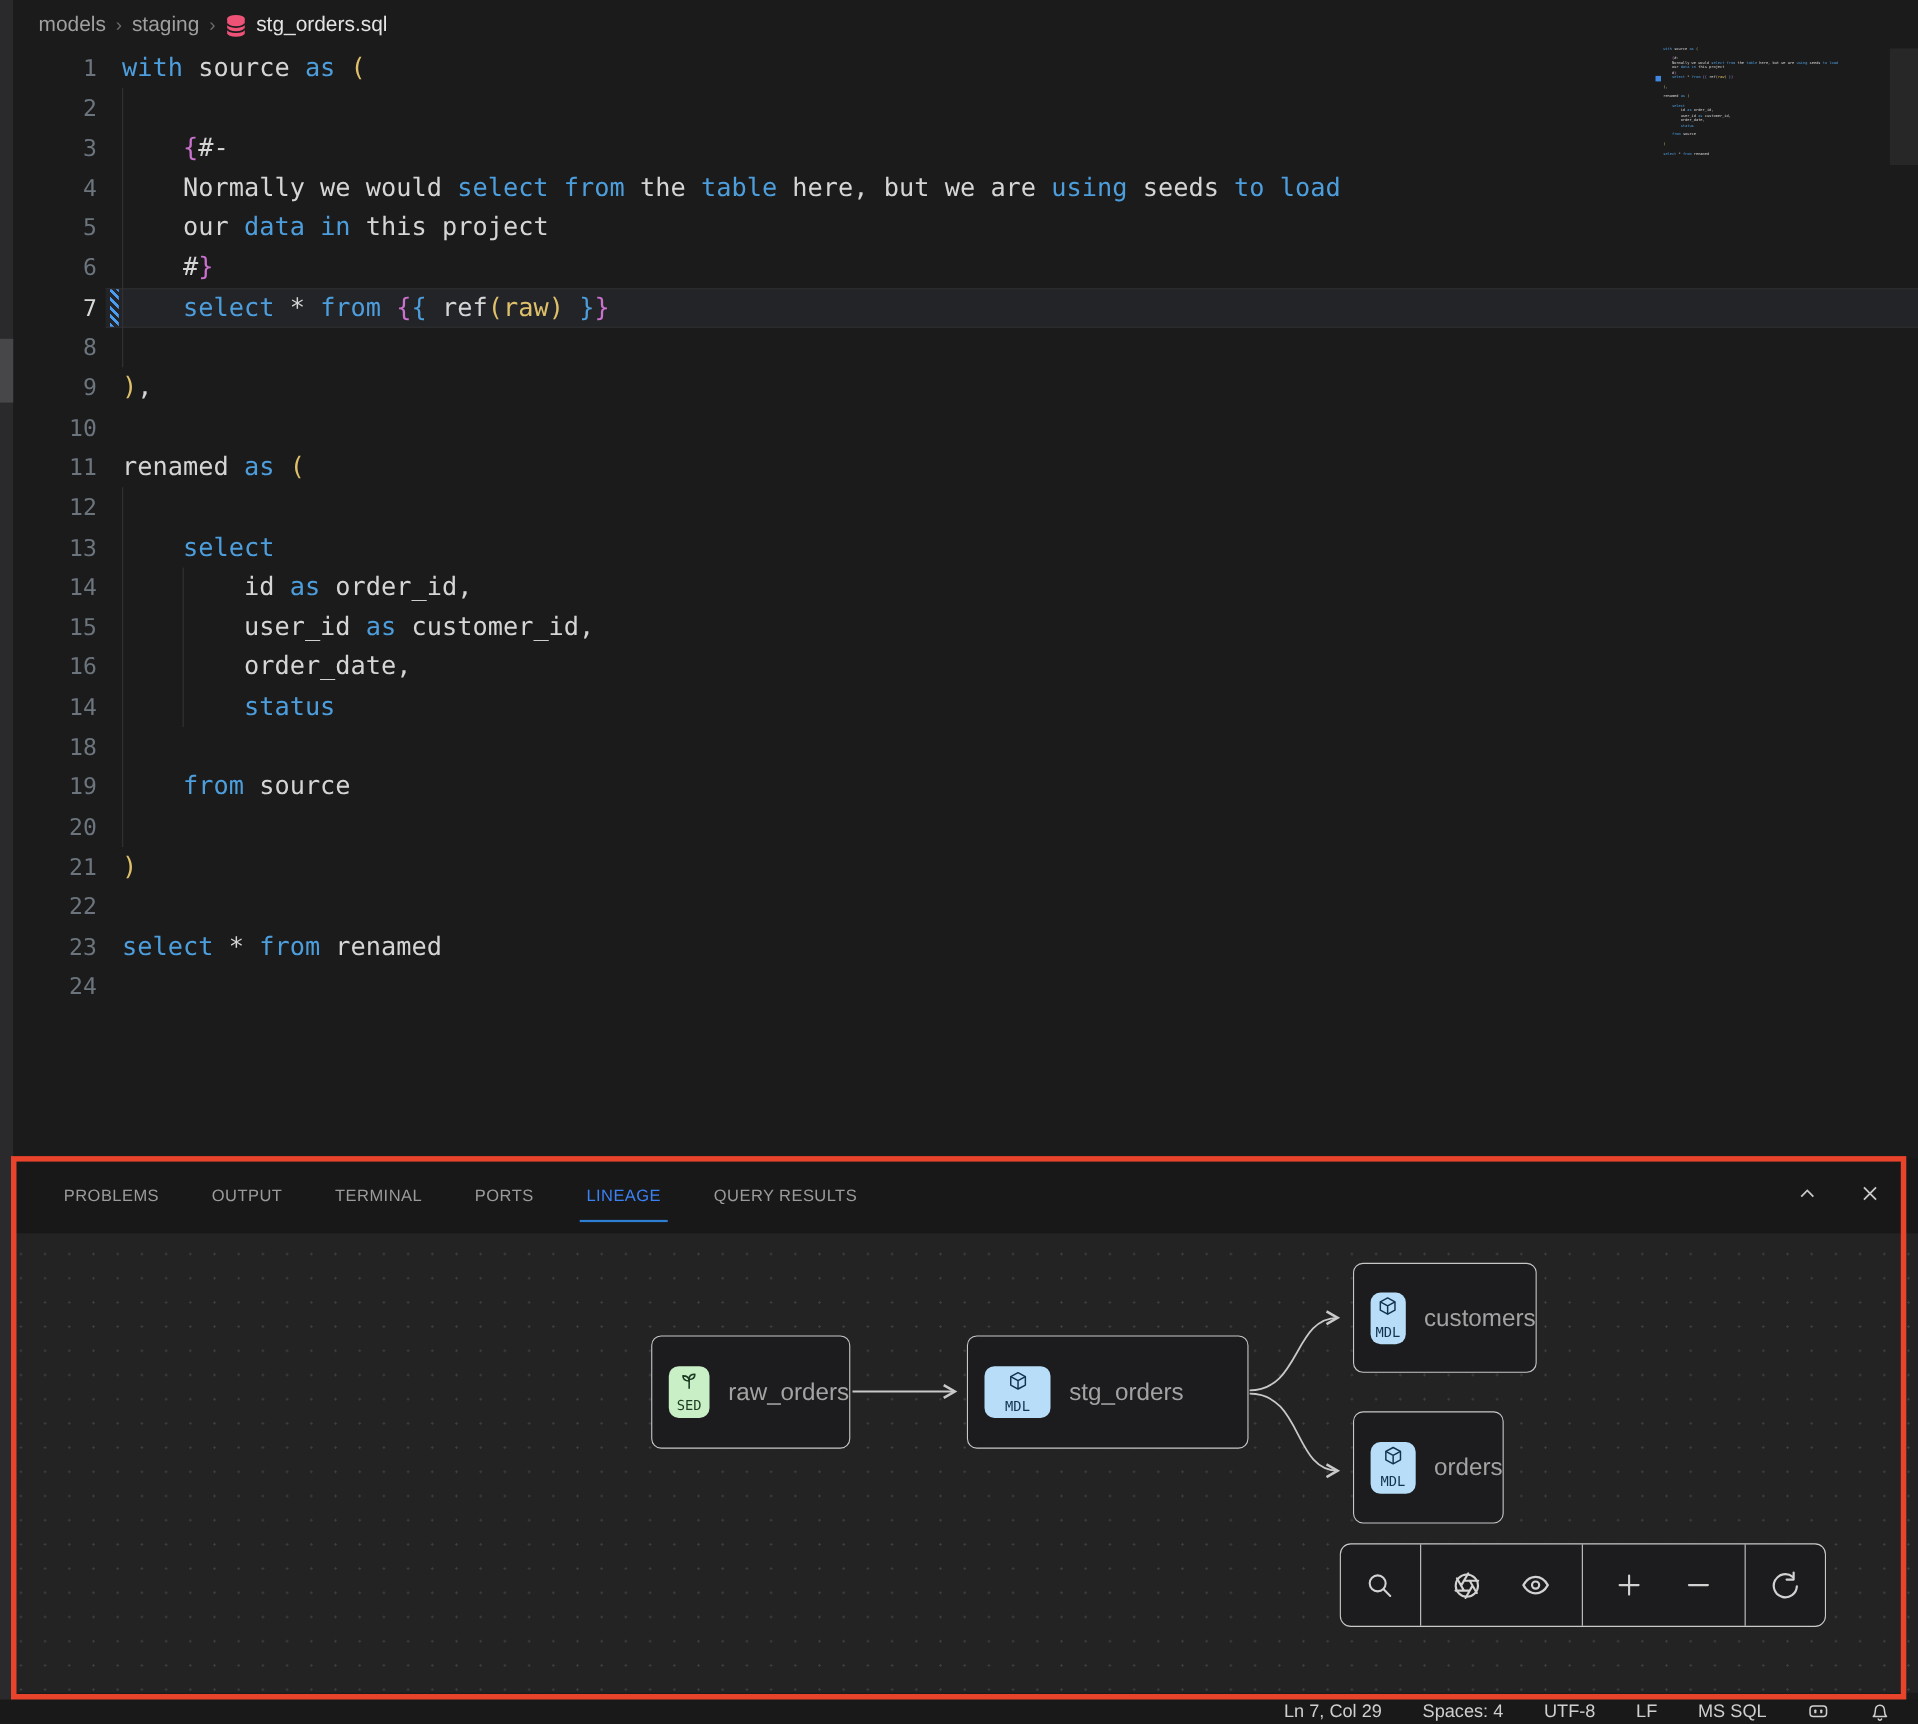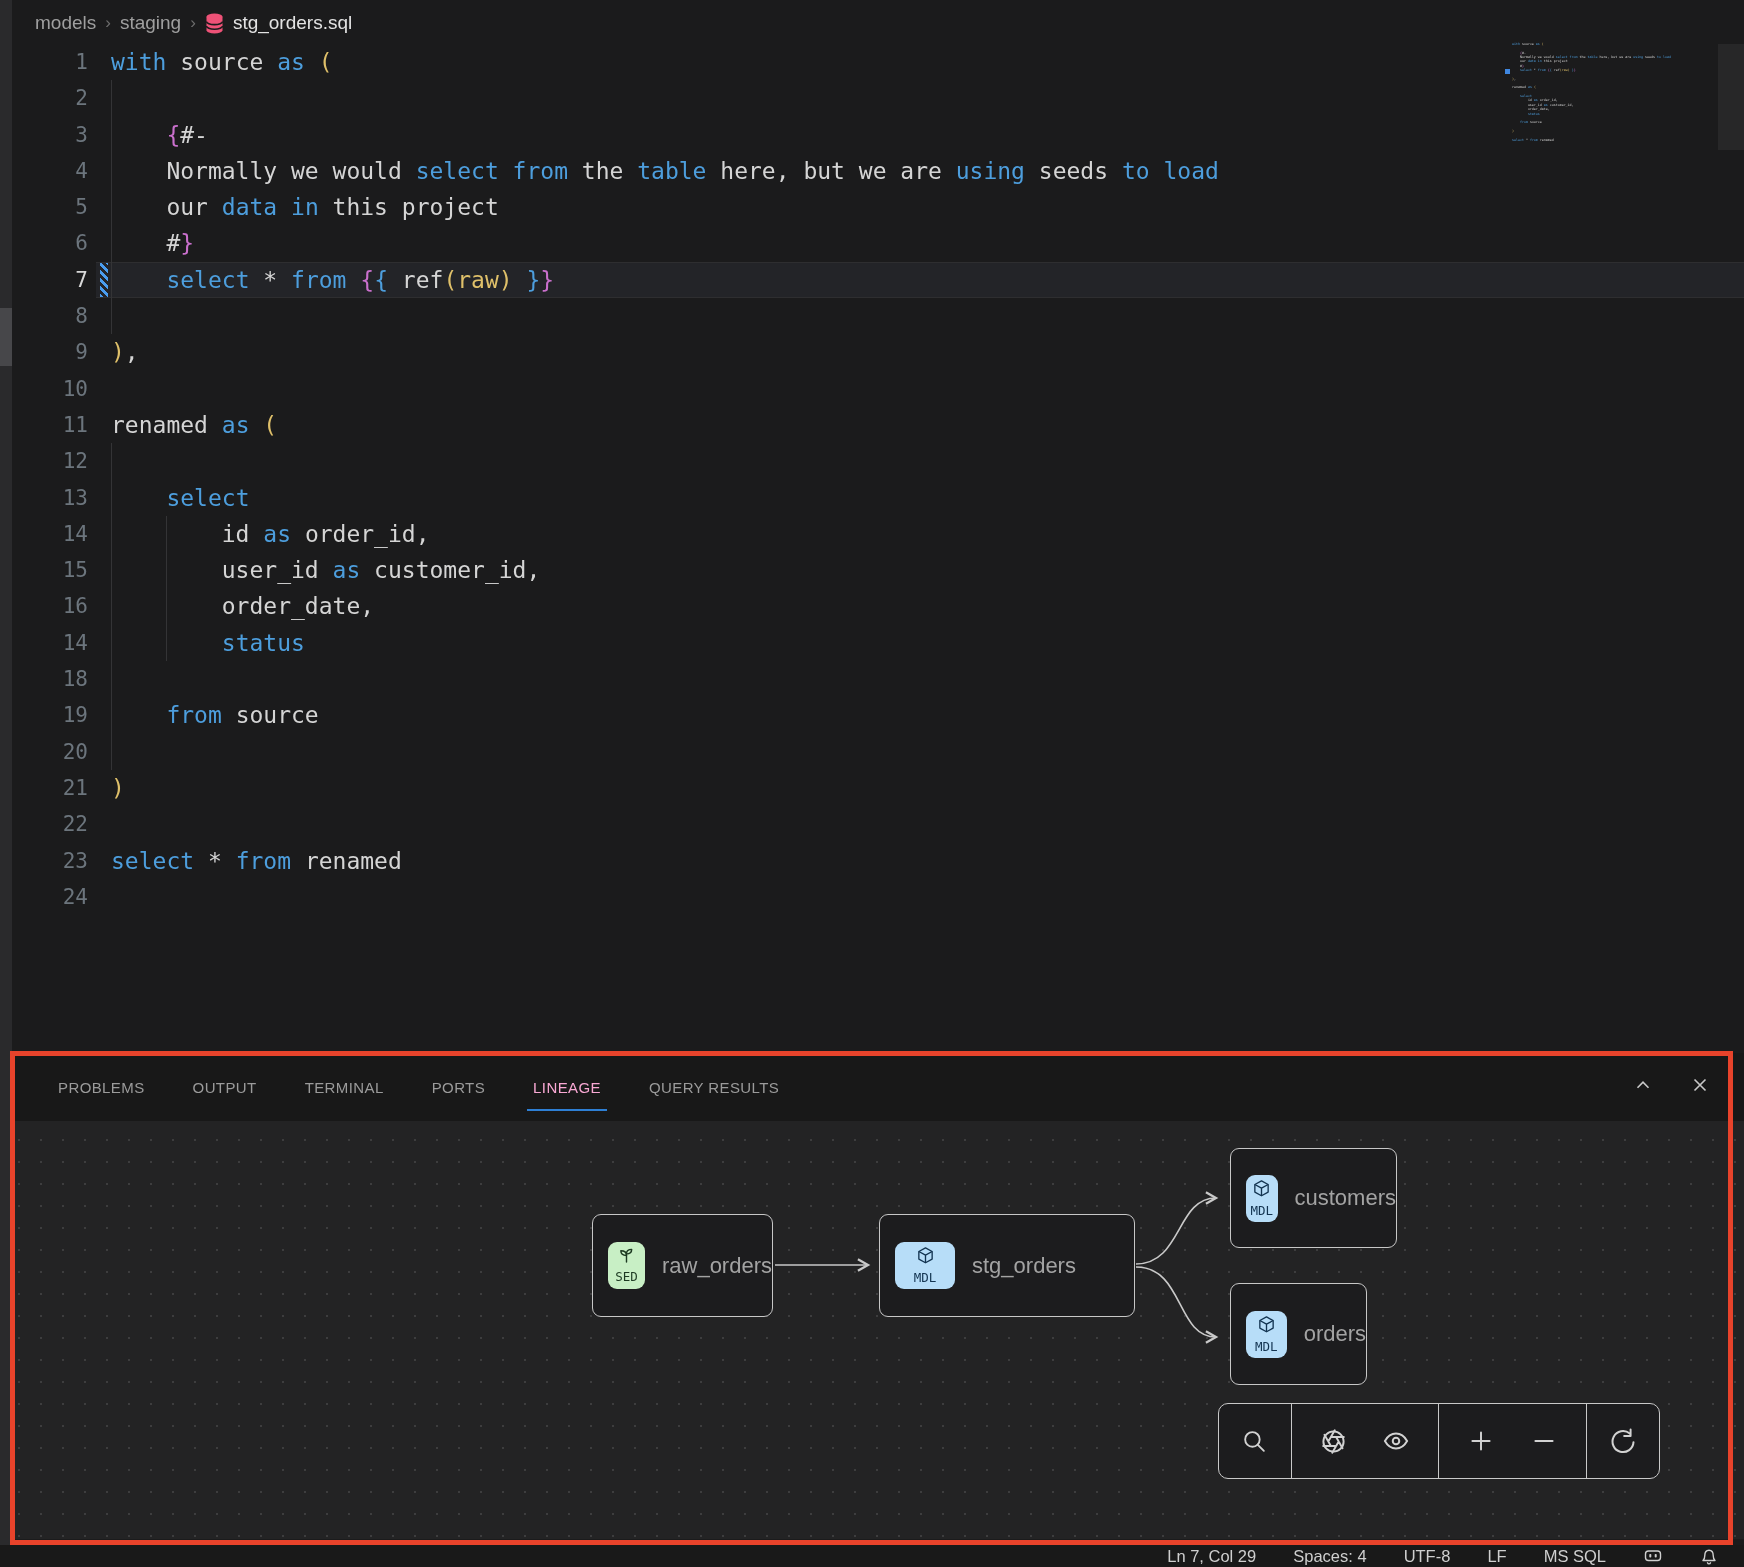--- a/index.html
+++ b/index.html
@@ -34,21 +34,21 @@
   
   .minimap{position:absolute;left:1512px;top:42px;z-index:2;}
   .minimap pre{margin:0;font-family:"DejaVu Sans Mono",monospace;font-size:3.3px;line-height:4.35px;white-space:pre;}
   .minimap-marker{position:absolute;left:1505px;top:69px;width:5px;height:5px;background:#3f87e0;z-index:2;}
   .minimap-slider{position:absolute;left:1718px;top:44px;width:26px;height:106px;background:rgba(255,255,255,0.055);z-index:2;}
   
   .tabbar{position:absolute;left:12px;top:1053px;width:1732px;height:68px;background:#181818;z-index:3;
     display:flex;align-items:center;padding-left:46px;box-sizing:border-box;gap:48px;}
   .tab{font-size:15px;letter-spacing:.4px;color:#9b9b9b;position:relative;cursor:pointer;height:100%;
     display:flex;align-items:center;}
-  .tab.active{color:#f9a8d4;}
+  .tab.active{color:#3b82f6;}
   .tab.active::after{content:"";position:absolute;left:-6px;right:-6px;bottom:10px;height:2.5px;background:#2e7fd4;}
   .panel-btn{position:absolute;top:1072px;width:26px;height:26px;z-index:4;display:flex;align-items:center;justify-content:center;}
   .canvas{position:absolute;left:0;top:1121px;width:1744px;height:418px;background:#232324;z-index:1;
     background-image:radial-gradient(#3d3d3e 1.1px,transparent 1.25px);background-size:22px 22px;background-position:8px 8px;}
   .edges{position:absolute;left:0;top:0;width:1744px;height:418px;}
   
   .node{position:absolute;background:#1c1c1e;border:1.6px solid #c7c7c7;border-radius:9px;
     display:flex;align-items:center;gap:17px;padding-left:15px;box-sizing:border-box;}
   .node .label{font-size:22px;color:#a3a3a3;}
   .badge{width:60px;height:47px;border-radius:9px;display:flex;flex-direction:column;align-items:center;justify-content:center;gap:1px;}

